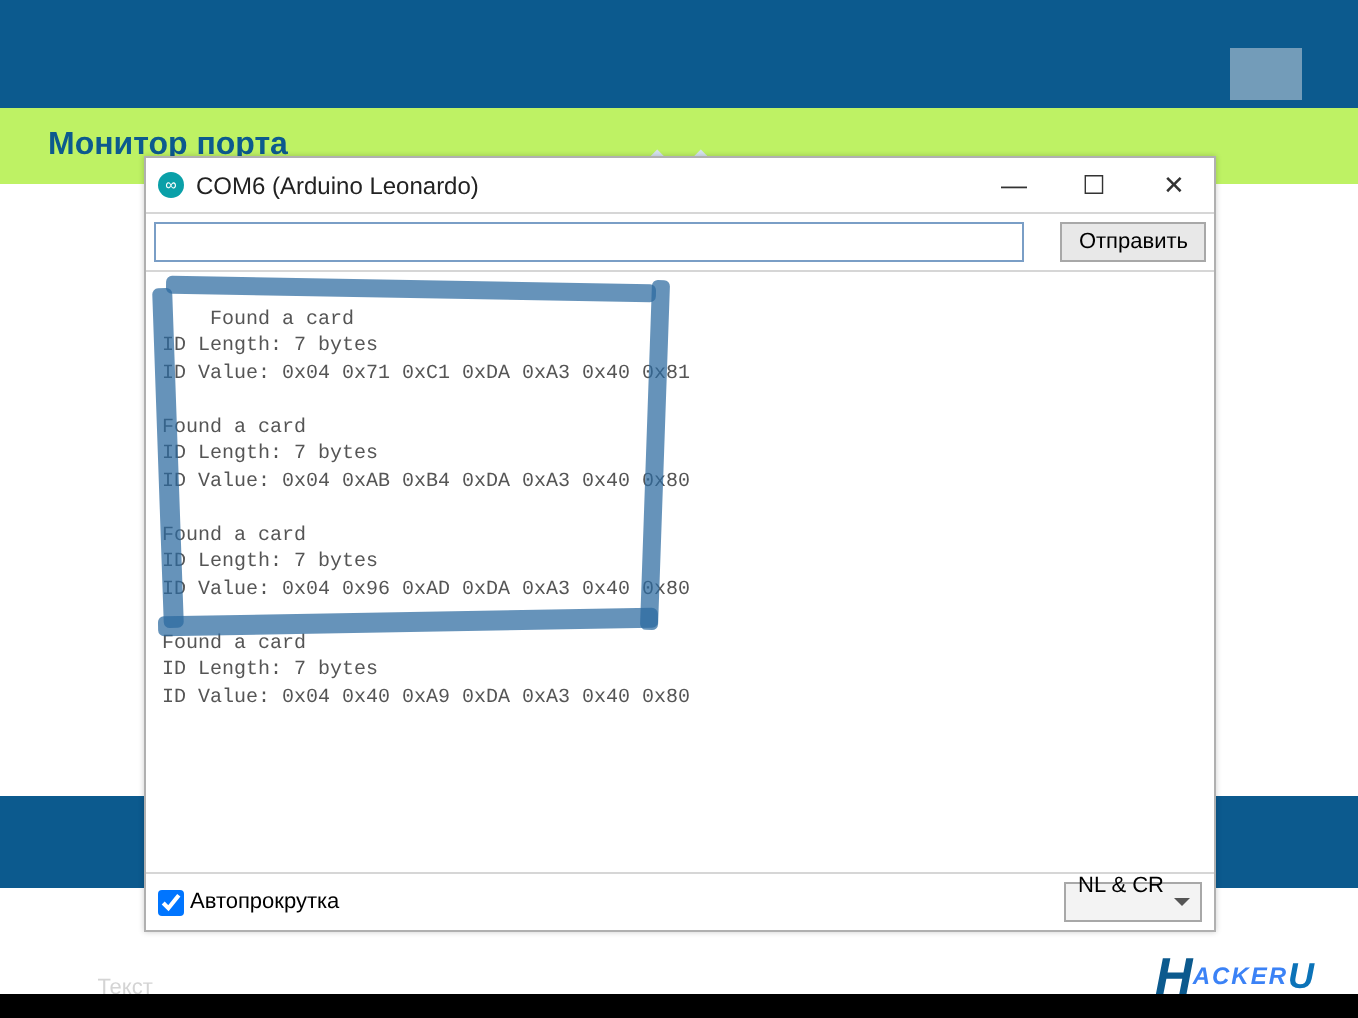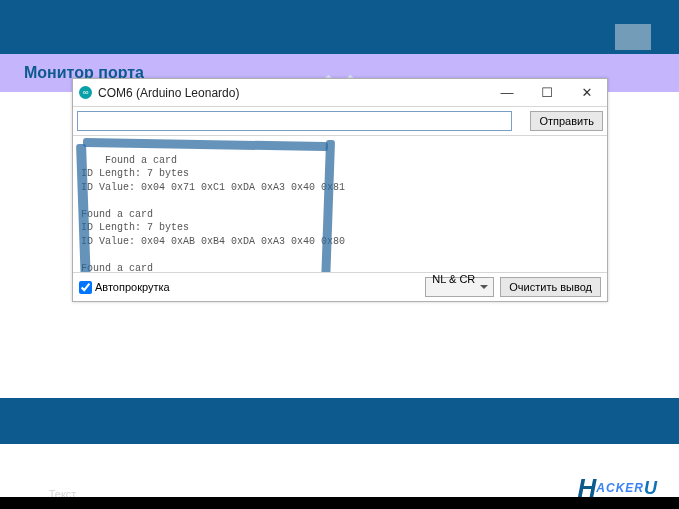--- a/index.html
+++ b/index.html
@@ -13,35 +13,35 @@
   .top-band {
     position: absolute; top: 0; left: 0; right: 0; height: 54px;
     background: #0c5a8e;
   }
   .decoration-block {
     position: absolute; top: 24px; right: 28px; width: 36px; height: 26px;
     background: #b9c8d6; opacity: 0.6;
   }
   .sub-band {
     position: absolute; top: 54px; left: 0; right: 0; height: 38px;
-    background: #c4b5fd;
+    background: #bef264;
   }
   .sub-band h2 {
     color: #0c5a8e; font-size: 16px; font-weight: 700;
     padding: 10px 0 0 24px;
   }
   .bg-cross {
     position: absolute;
     top: 62px; left: 50%; transform: translateX(-50%);
     font-size: 60px; color: #d6e2ef; font-weight: 900; z-index: 0;
     pointer-events: none;
   }
   .window {
     position: absolute;
-    top: 78px; left: 72px; width: 536px; height: 224px;
+    top: 78px; left: 72px; width: 536px; height: 388px;
     background: #fff;
     border: 1px solid #b0b0b0;
     display: flex; flex-direction: column;
     box-shadow: 0 0 3px rgba(0,0,0,0.2);
     z-index: 2;
   }
   .titlebar {
     height: 28px; display: flex; align-items: center;
     border-bottom: 1px solid #d6d6d6;
     padding-left: 6px;
@@ -175,21 +175,20 @@
     </div>
   </div>
 
   <div class="bottom-row">
     <label>
       <input type="checkbox" id="autoscroll-cb" checked="" style="">
       <span>Автопрокрутка</span>
     </label>
     <div class="spacer"></div>
     <div class="select">NL &amp; CR</div>
-    <div class="btn">Очистить вывод</div>
   </div>
 </div>
 
 <div class="lower-band"></div>
 
 <div class="footer">
   <span class="slide-num">10</span>
   <span class="slide-text">Текст</span>
   <span class="logo">
     <span class="h-big">H</span>

